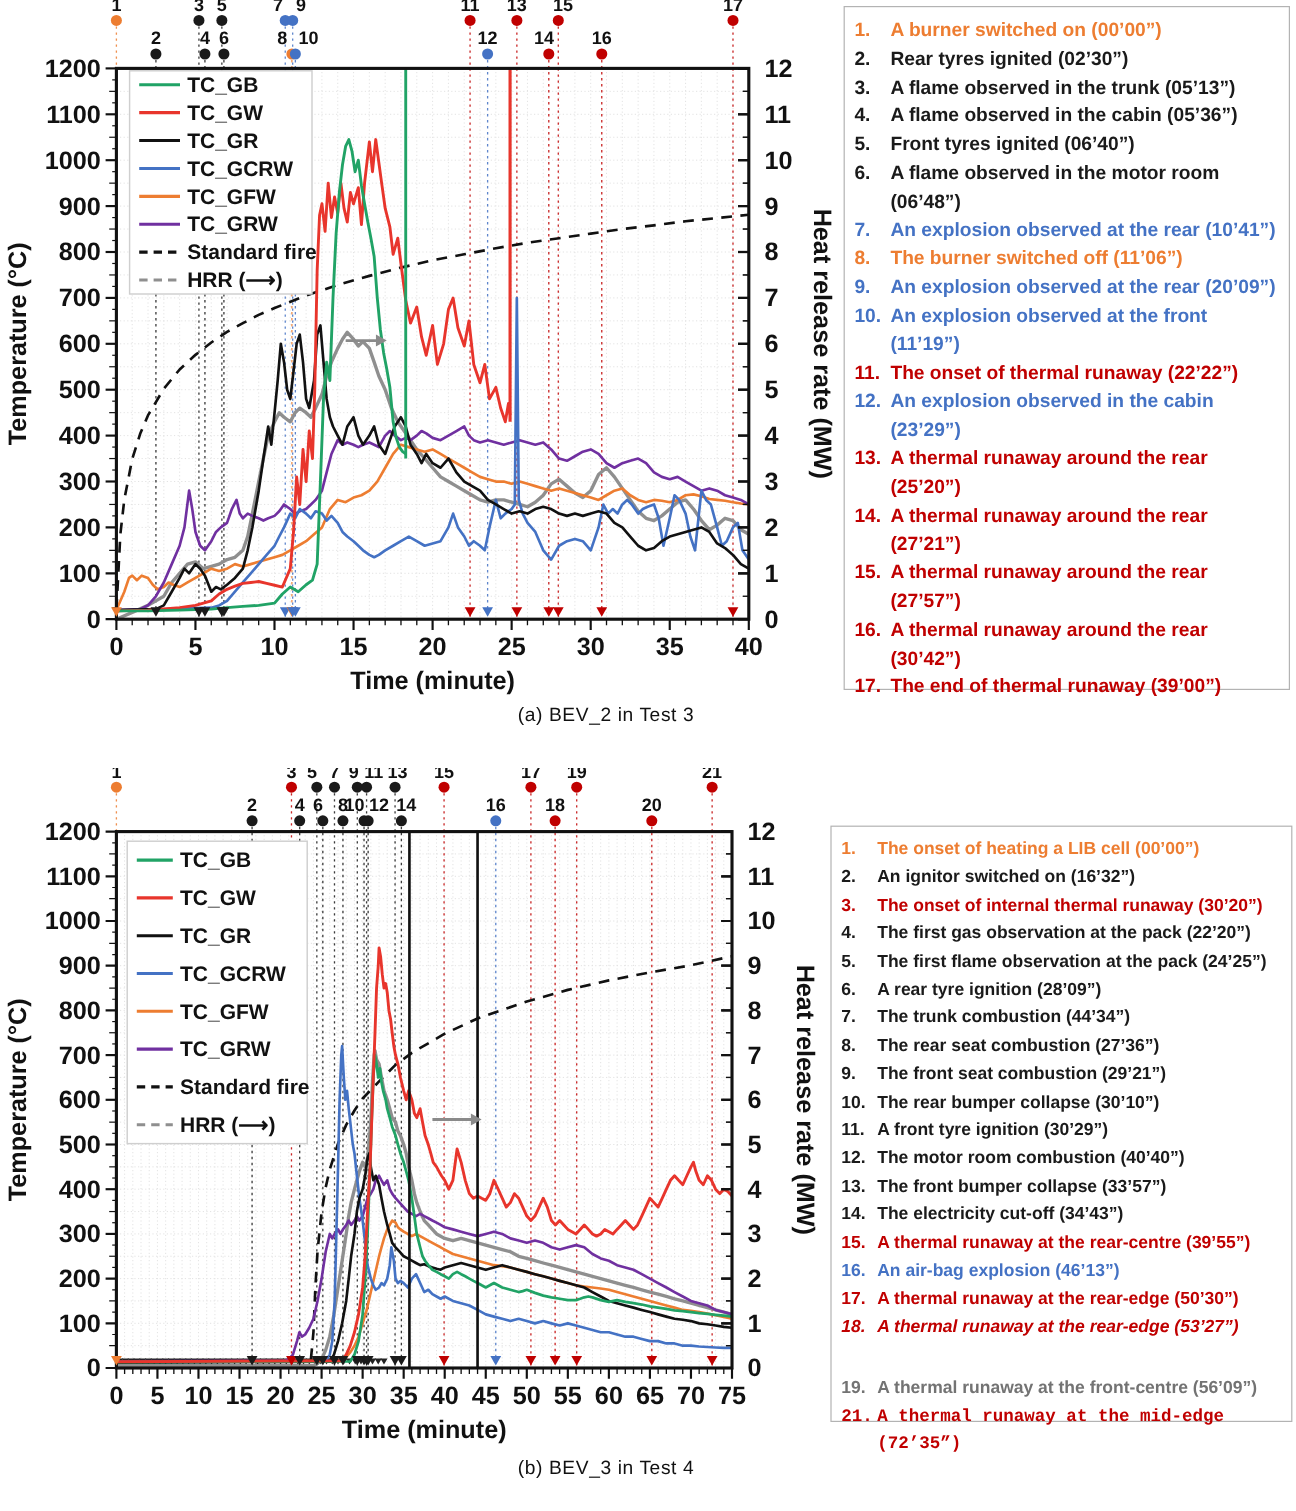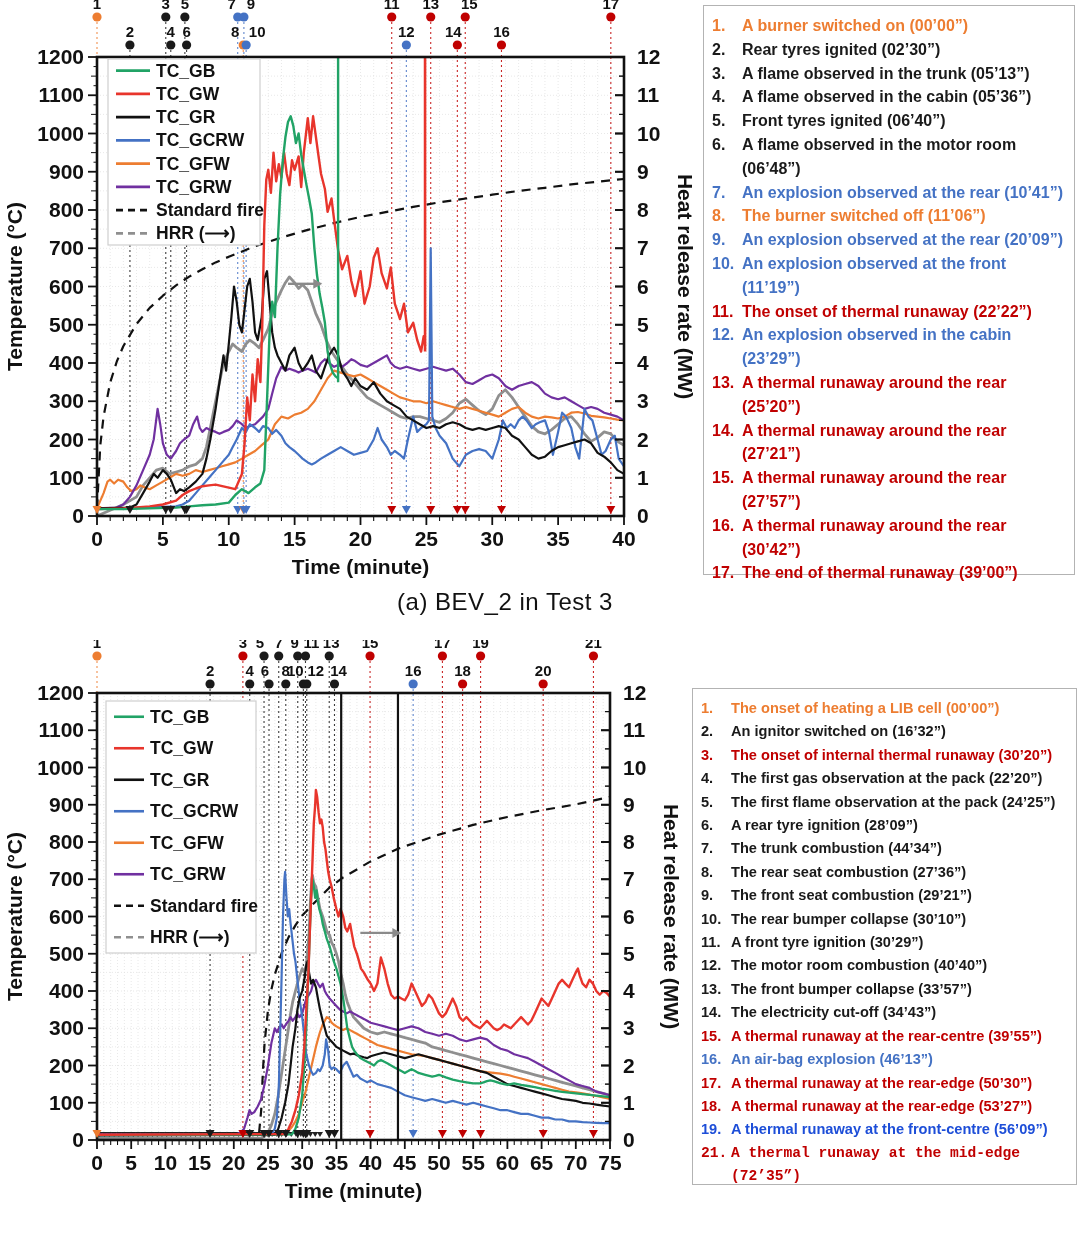--- a/index.html
+++ b/index.html
@@ -1,19 +1,19 @@
 <!DOCTYPE html>
 <html><head>
 <meta charset="utf-8">
 <style>
   html,body{margin:0;padding:0;background:#fff;}
   #root{position:relative;width:1080px;height:1259px;background:#fff;overflow:hidden;
         font-family:"Liberation Sans",sans-serif;}
   svg text{font-family:"Liberation Sans",sans-serif;font-weight:bold;fill:#111;}
-  .caption{position:absolute;font-size:24px;color:#111;text-align:center;
+  .caption{position:absolute;font-size:16px;color:#111;text-align:center;
            font-family:"Liberation Sans",sans-serif;letter-spacing:.5px;}
   .panel{position:absolute;border:1.6px solid #b3b3b3;background:#fff;
          box-sizing:border-box;padding:8px 6px 6px 8px;}
   .ev{display:flex;font-weight:bold;}
   .ev .num{flex:0 0 30px;}
   .ev .txt{flex:1;}
   #panelA .ev{font-size:16px;line-height:23.8px;}
   #panelB .ev{font-size:14.6px;line-height:23.4px;}
 </style>
 </head>
@@ -917,20 +917,21 @@
       <text x="150" y="177.25" font-size="17.5">TC_GCRW</text>
       <line x1="114" y1="202.75" x2="144" y2="202.75" stroke="#ED7D31" stroke-width="2.6"></line>
       <text x="150" y="208.75" font-size="17.5">TC_GFW</text>
       <line x1="114" y1="234.25" x2="144" y2="234.25" stroke="#7030A0" stroke-width="2.6"></line>
       <text x="150" y="240.25" font-size="17.5">TC_GRW</text>
       <line x1="114" y1="265.75" x2="144" y2="265.75" stroke="#111111" stroke-width="2.6" stroke-dasharray="7 5"></line>
       <text x="150" y="271.75" font-size="17.5">Standard fire</text>
       <line x1="114" y1="297.25" x2="144" y2="297.25" stroke="#8F8F8F" stroke-width="2.6" stroke-dasharray="7 5"></line>
       <text x="150" y="303.25" font-size="17.5">HRR (⟶)</text>
     </svg>
+  <div class="caption" id="capB" style="left:180px;top:1215px;width:650px;">(b) BEV_3 in Test 4</div>
   <div class="panel" id="panelB" style="left:692px;top:688px;width:385px;height:497px;">
       <div class="ev" style="color: rgb(237, 125, 49);">
         <span class="num">1.</span>
         <span class="txt">The onset of heating a LIB cell (00’00”)</span>
       </div>
       <div class="ev" style="color: rgb(26, 26, 26);">
         <span class="num">2.</span>
         <span class="txt">An ignitor switched on (16’32”)</span>
       </div>
       <div class="ev" style="color: rgb(192, 0, 0);">
@@ -986,25 +987,25 @@
         <span class="txt">A thermal runaway at the rear-centre (39’55”)</span>
       </div>
       <div class="ev" style="color: rgb(68, 114, 196);">
         <span class="num">16.</span>
         <span class="txt">An air-bag explosion (46’13”)</span>
       </div>
       <div class="ev" style="color: rgb(192, 0, 0);">
         <span class="num">17.</span>
         <span class="txt">A thermal runaway at the rear-edge (50’30”)</span>
       </div>
-      <div class="ev" style="color: rgb(192, 0, 0);">
+      <div class="ev" style="color: rgb(192, 0, 0); font-style: italic;">
         <span class="num">18.</span>
         <span class="txt">A thermal runaway at the rear-edge (53’27”)</span>
       </div>
-      <div class="ev" style="color: #1d4ed8;">
+      <div class="ev" style="color: #737373; margin-top: 28px;">
         <span class="num">19.</span>
         <span class="txt">A thermal runaway at the front-centre (56’09”)</span>
       </div>
       <div class="ev" style="color: rgb(192, 0, 0); font-family: Liberation Mono, monospace;">
         <span class="num">21.</span>
         <span class="txt">A thermal runaway at the mid-edge (72’35”)</span>
       </div>
     </div>
 </div>
 

